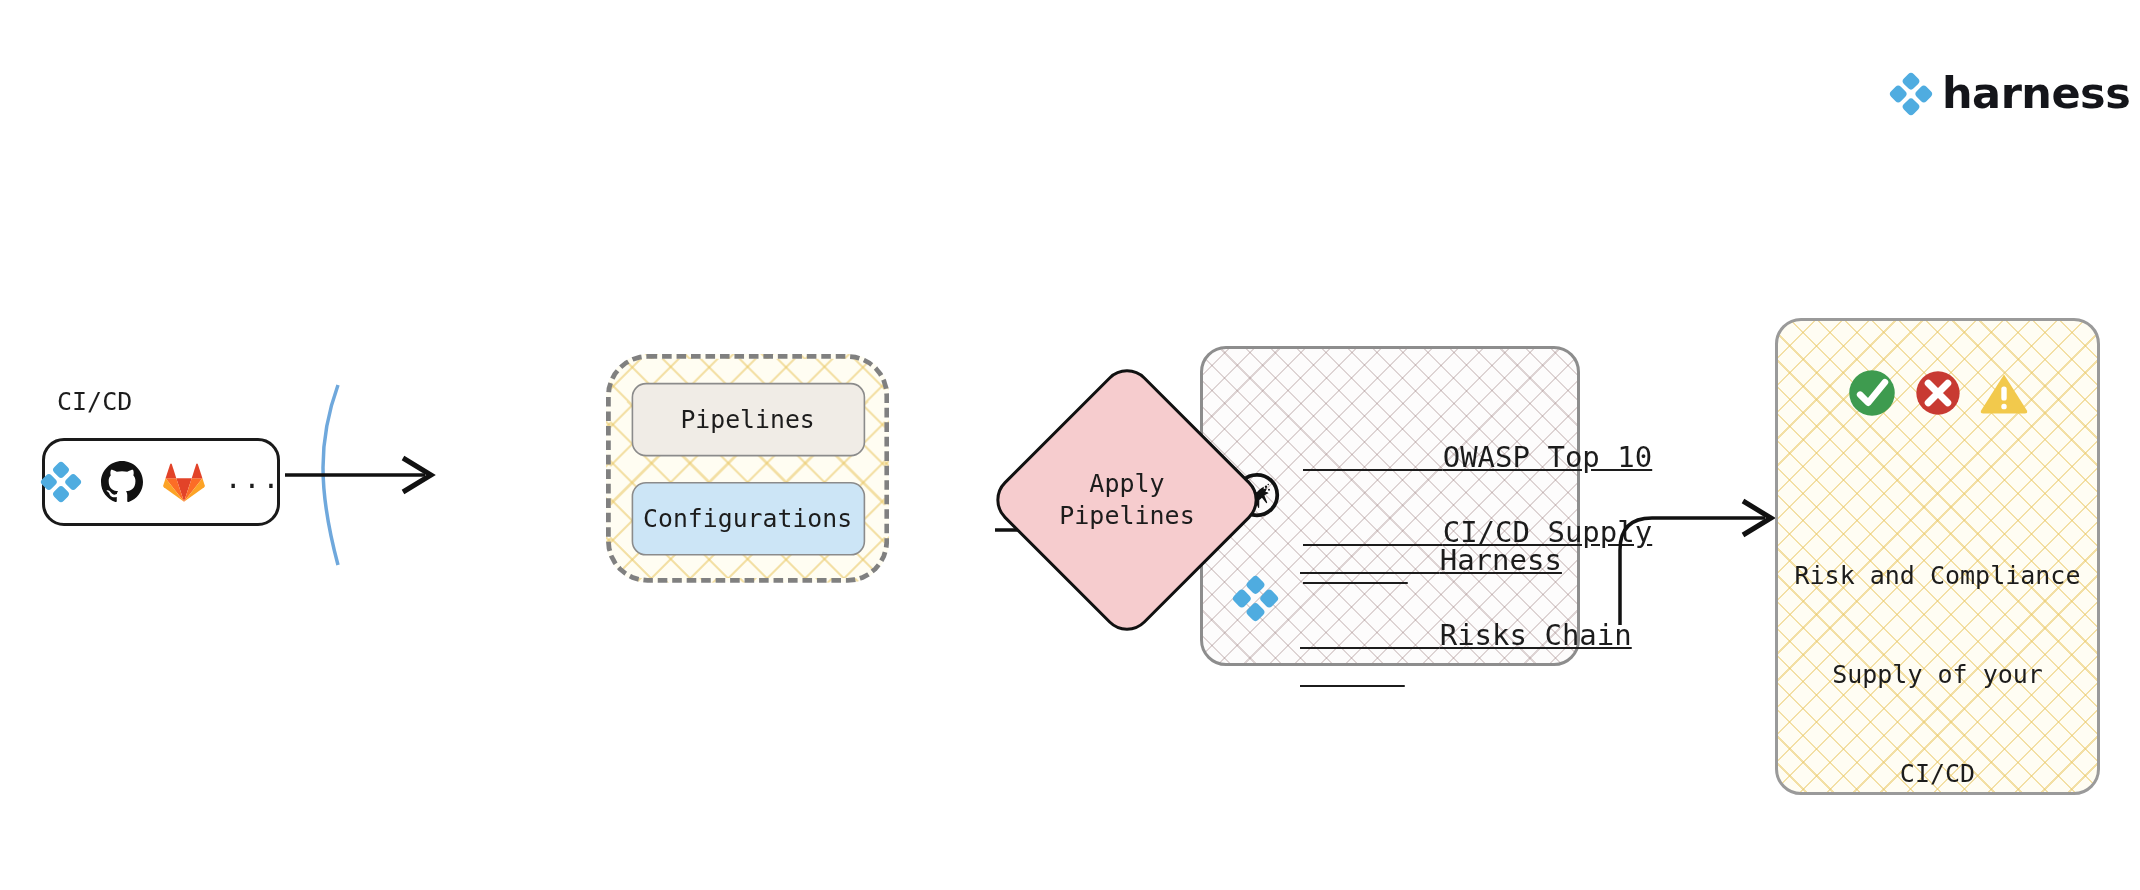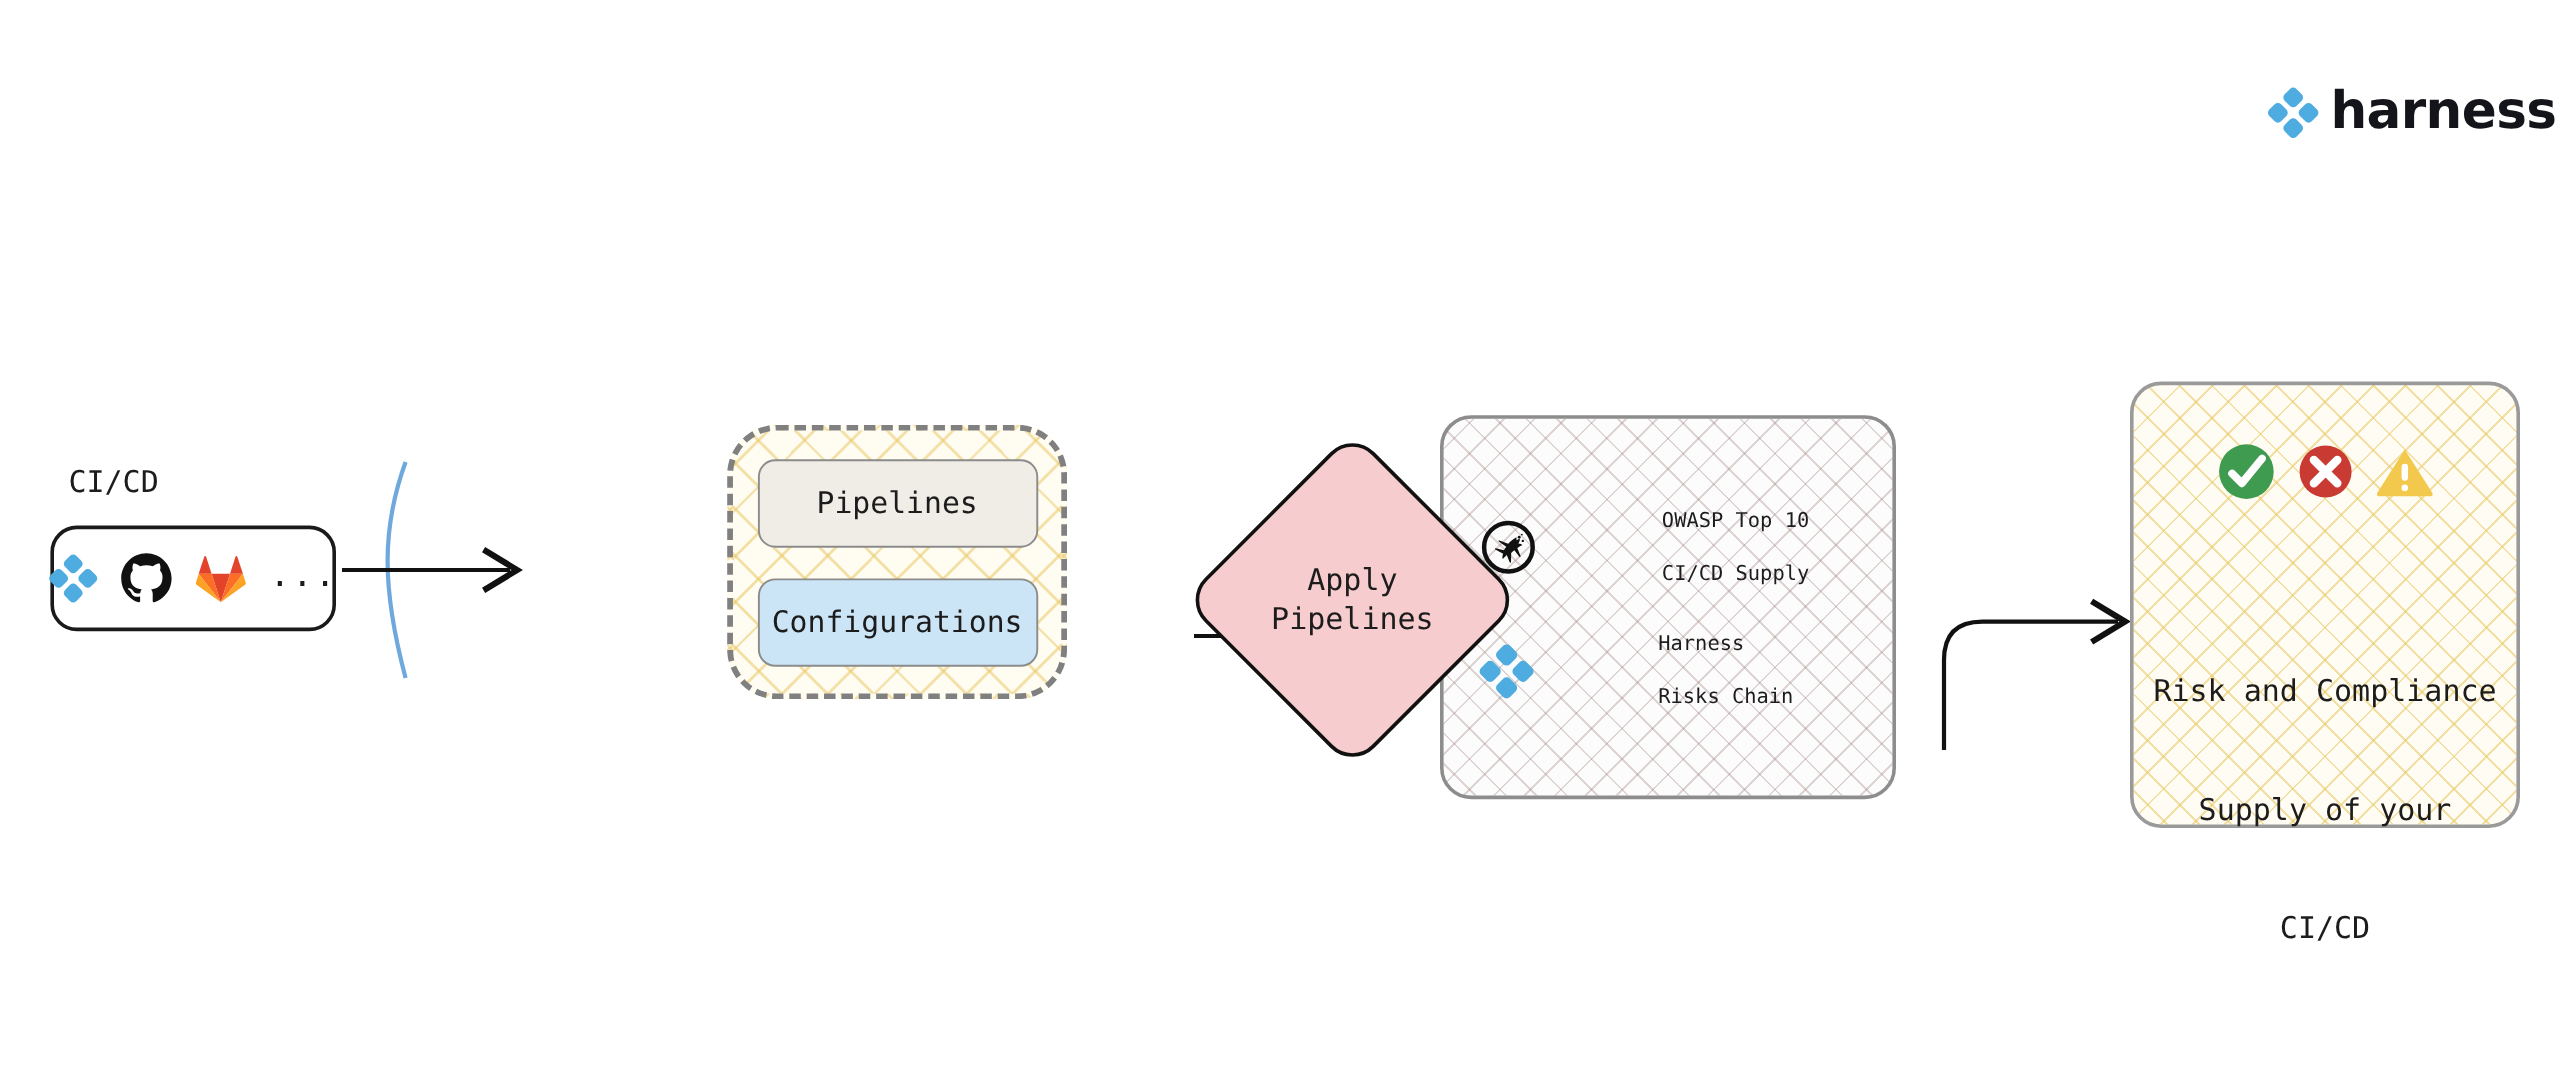--- a/index.html
+++ b/index.html
@@ -138,24 +138,25 @@
   }
   .std-row {
     position: absolute;
     display: flex;
     align-items: center;
     gap: 22px;
   }
   .std-row.r1 { left: 30px; top: 52px; }
   .std-row.r2 { left: 30px; top: 155px; }
   .std-text {
-    font-size: 17px;
+    font-size: 29px;
     line-height: 1.3;
     white-space: pre;
     color: #1c1c1c;
+    text-decoration: underline;
   }
 
   
   .diamond-wrap {
     position: absolute;
     left: 1027px;
     top: 400px;
     width: 200px;
     height: 200px;
   }
@@ -180,21 +181,21 @@
     color: #1c1c1c;
     white-space: pre;
   }
 
   
   .outcome-box {
     position: absolute;
     left: 1775px;
     top: 318px;
     width: 325px;
-    height: 372px;
+    height: 477px;
     box-sizing: border-box;
     border: 3px solid #9a9a9a;
     border-radius: 26px;
     background-color: #fffdf3;
     background-image:
       repeating-linear-gradient(45deg,  rgba(233,199,100,.55) 0 1.6px, transparent 1.6px 19px),
       repeating-linear-gradient(-45deg, rgba(233,199,100,.55) 0 1.6px, transparent 1.6px 19px);
   }
   .status-icons {
     position: absolute;

